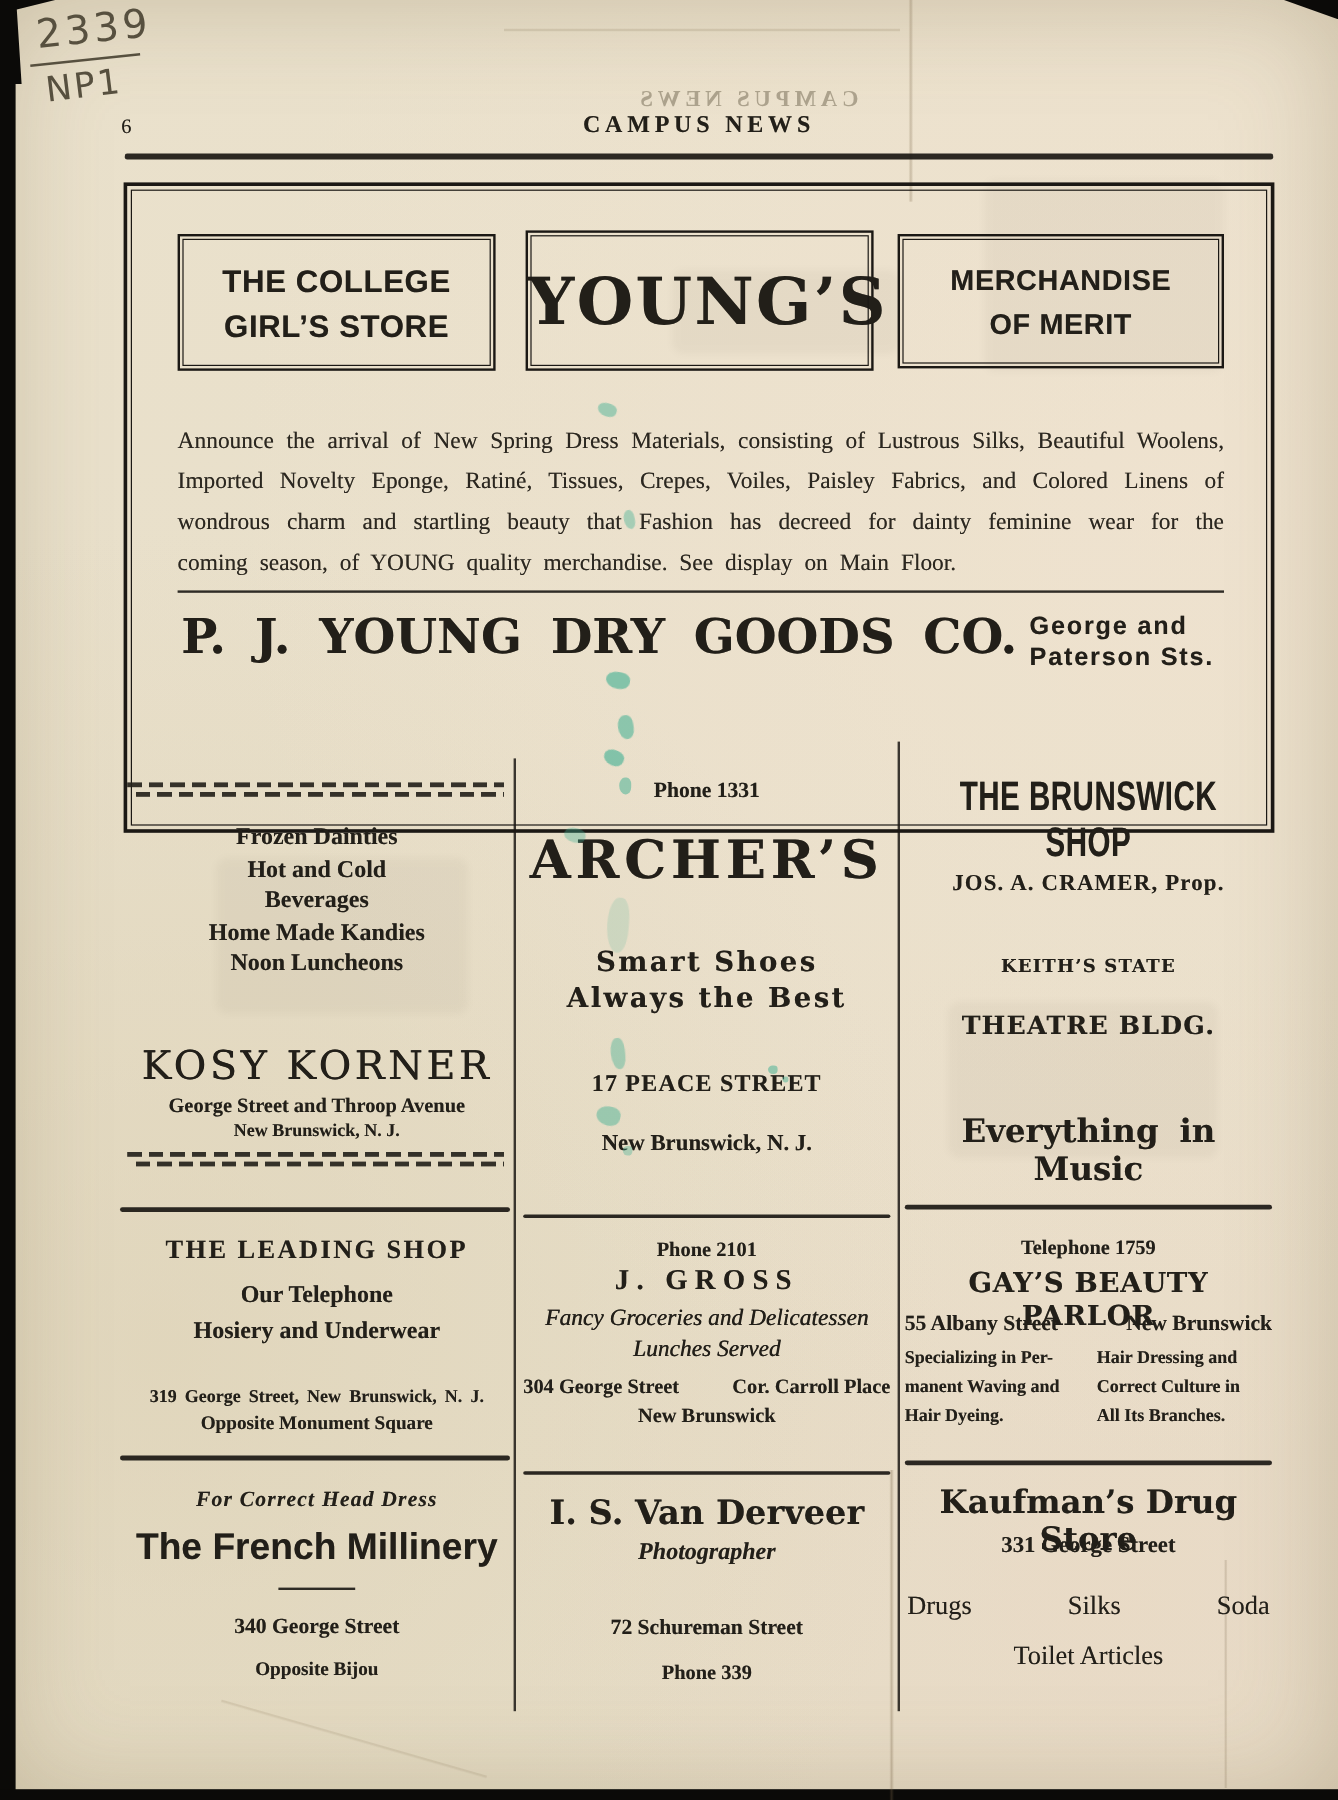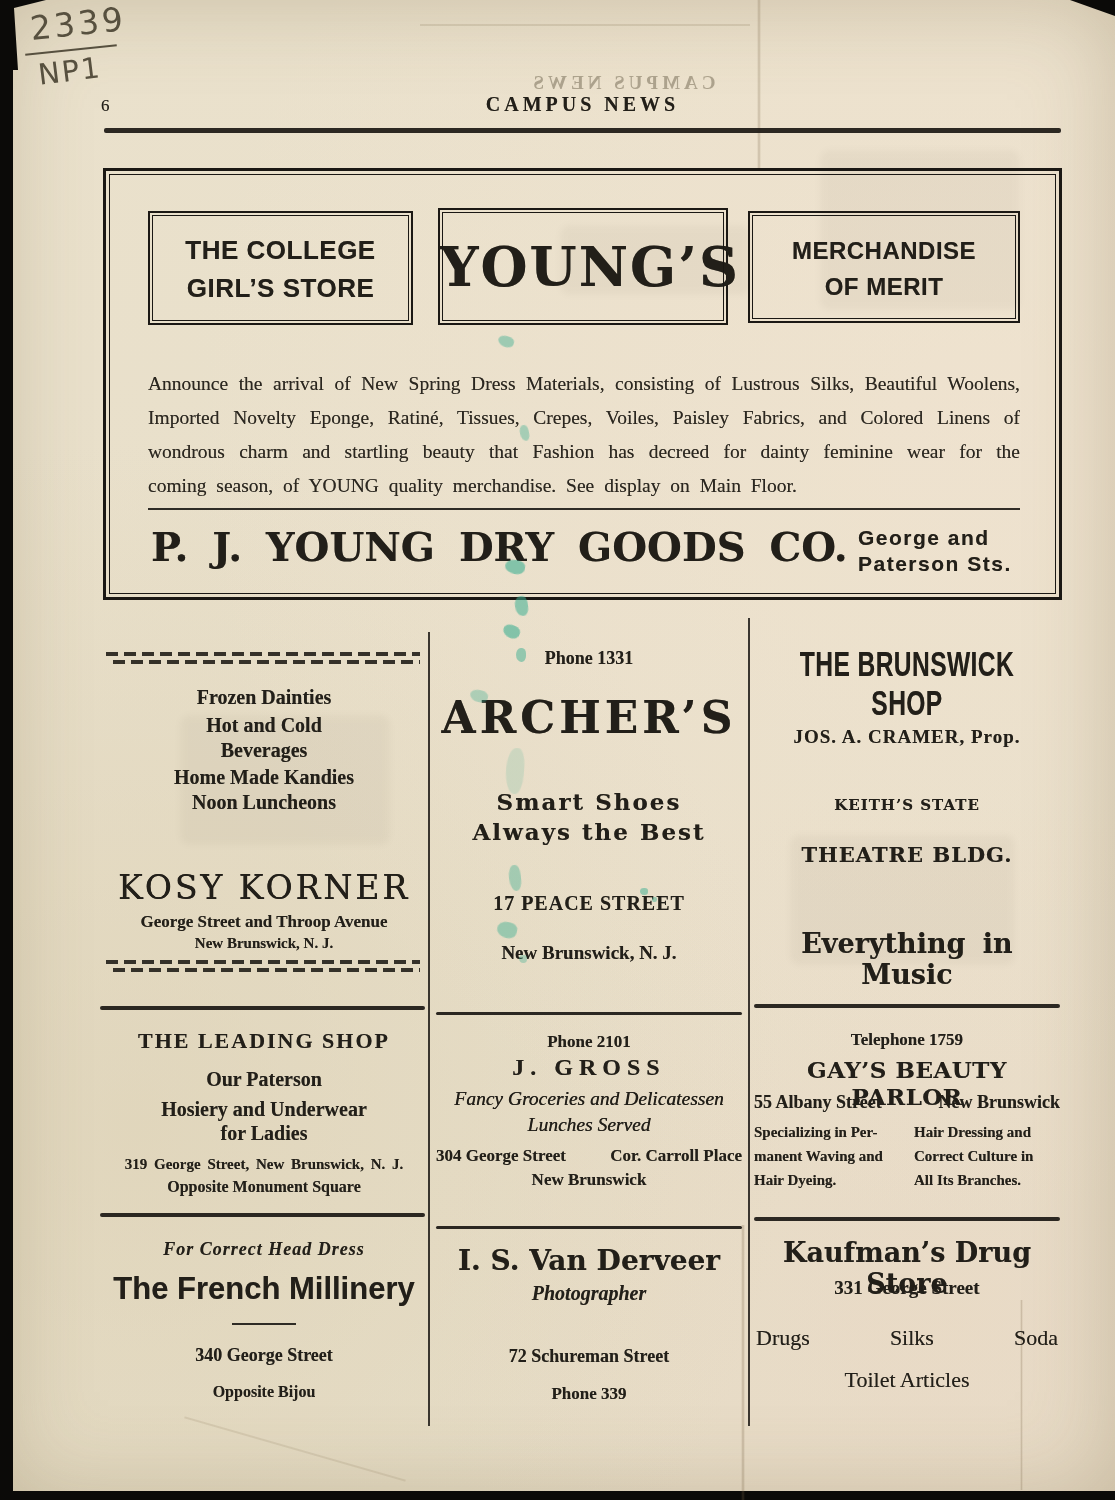--- a/index.html
+++ b/index.html
@@ -73,21 +73,21 @@
   <div class="bleed-blob" style="left:820px;top:150px;width:200px;height:160px"></div>
 
   <div class="hw" style="left:30px;top:4px;font-size:33px;letter-spacing:3px;transform:rotate(-6deg)">2339</div>
   <div style="position:absolute;left:25px;top:49px;width:92px;height:2px;background:var(--pencil);transform:rotate(-6deg)"></div>
   <div class="hw" style="left:38px;top:54px;font-size:29px;letter-spacing:2px;transform:rotate(-7deg)">NP1</div>
 
   <div class="abs lsr" style="left:101px;top:96px;font-size:17px">6</div>
   <div class="c lsb" style="left:103px;right:53px;top:93px;font-size:20px;letter-spacing:4px">CAMPUS NEWS</div>
   <div class="rule" style="left:104px;top:128px;width:957px;height:5px"></div>
 
-  <div class="dbox" style="left:103px;top:168px;width:959px;height:432px">
+  <div class="dbox" style="left:103px;top:152px;width:959px;height:542px">
 
     <div class="lbox" style="left:42px;top:40px;width:265px;height:114px">
       <div class="c sansb" style="top:22px;font-size:26px;letter-spacing:.5px">THE COLLEGE</div>
       <div class="c sansb" style="top:60px;font-size:26px;letter-spacing:.5px">GIRL’S STORE</div>
     </div>
 
     <div class="lbox" style="left:332px;top:37px;width:290px;height:117px">
       <div class="c dsb" style="top:25px;font-size:54px;letter-spacing:2px">YOUNG’S</div>
     </div>
 
@@ -141,23 +141,22 @@
     <div class="c dsb" style="top:202px;font-size:21px;letter-spacing:1px">THEATRE BLDG.</div>
     <div class="c dsb" style="top:288px;font-size:27px;word-spacing:8px">Everything in Music</div>
   </div>
 
   <div class="rule" style="left:100px;top:1006px;width:325px"></div>
   <div class="rule" style="left:436px;top:1012px;width:306px;height:3px"></div>
   <div class="rule" style="left:754px;top:1004px;width:306px"></div>
 
   <div class="abs" style="left:100px;top:1016px;width:328px;height:196px">
     <div class="c lsb" style="top:12px;font-size:22px;letter-spacing:2px">THE LEADING SHOP</div>
-    <div class="c lsb" style="top:52px;font-size:20px">Our Paterson</div>
+    <div class="c lsb" style="top:52px;font-size:20px">Our Telephone</div>
     <div class="c lsb" style="top:82px;font-size:20px">Hosiery and Underwear</div>
-    <div class="c lsb" style="top:106px;font-size:20px">for Ladies</div>
     <div class="c lsb" style="top:140px;font-size:15px;word-spacing:3px">319 George Street, New Brunswick, N. J.</div>
     <div class="c lsb" style="top:162px;font-size:16px">Opposite Monument Square</div>
   </div>
 
   <div class="abs" style="left:432px;top:1020px;width:314px;height:200px">
     <div class="c lsb" style="top:12px;font-size:17px">Phone 2101</div>
     <div class="c lsb" style="top:34px;font-size:24px;letter-spacing:6px">J. GROSS</div>
     <div class="c lsi" style="top:68px;font-size:19.5px;text-shadow:.3px 0 0 var(--ink)">Fancy Groceries and Delicatessen</div>
     <div class="c lsi" style="top:94px;font-size:19.5px;text-shadow:.3px 0 0 var(--ink)">Lunches Served</div>
     <div class="abs" style="top:126px;left:4px;right:4px;display:flex;justify-content:space-between">

